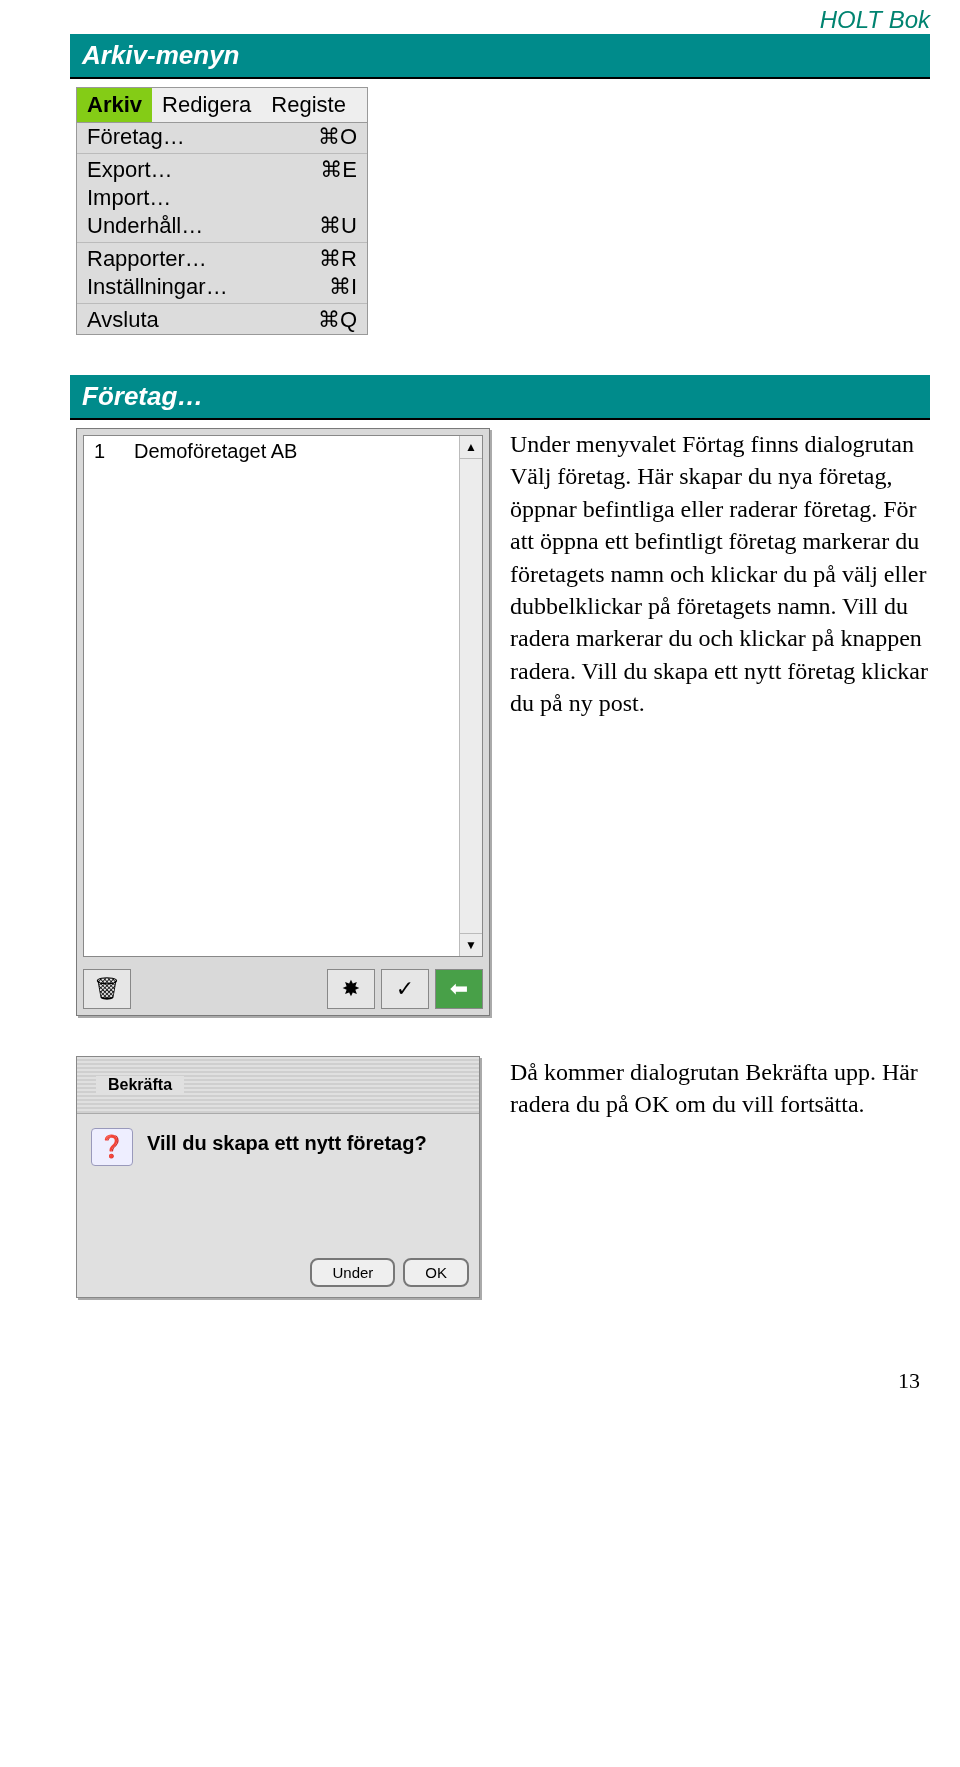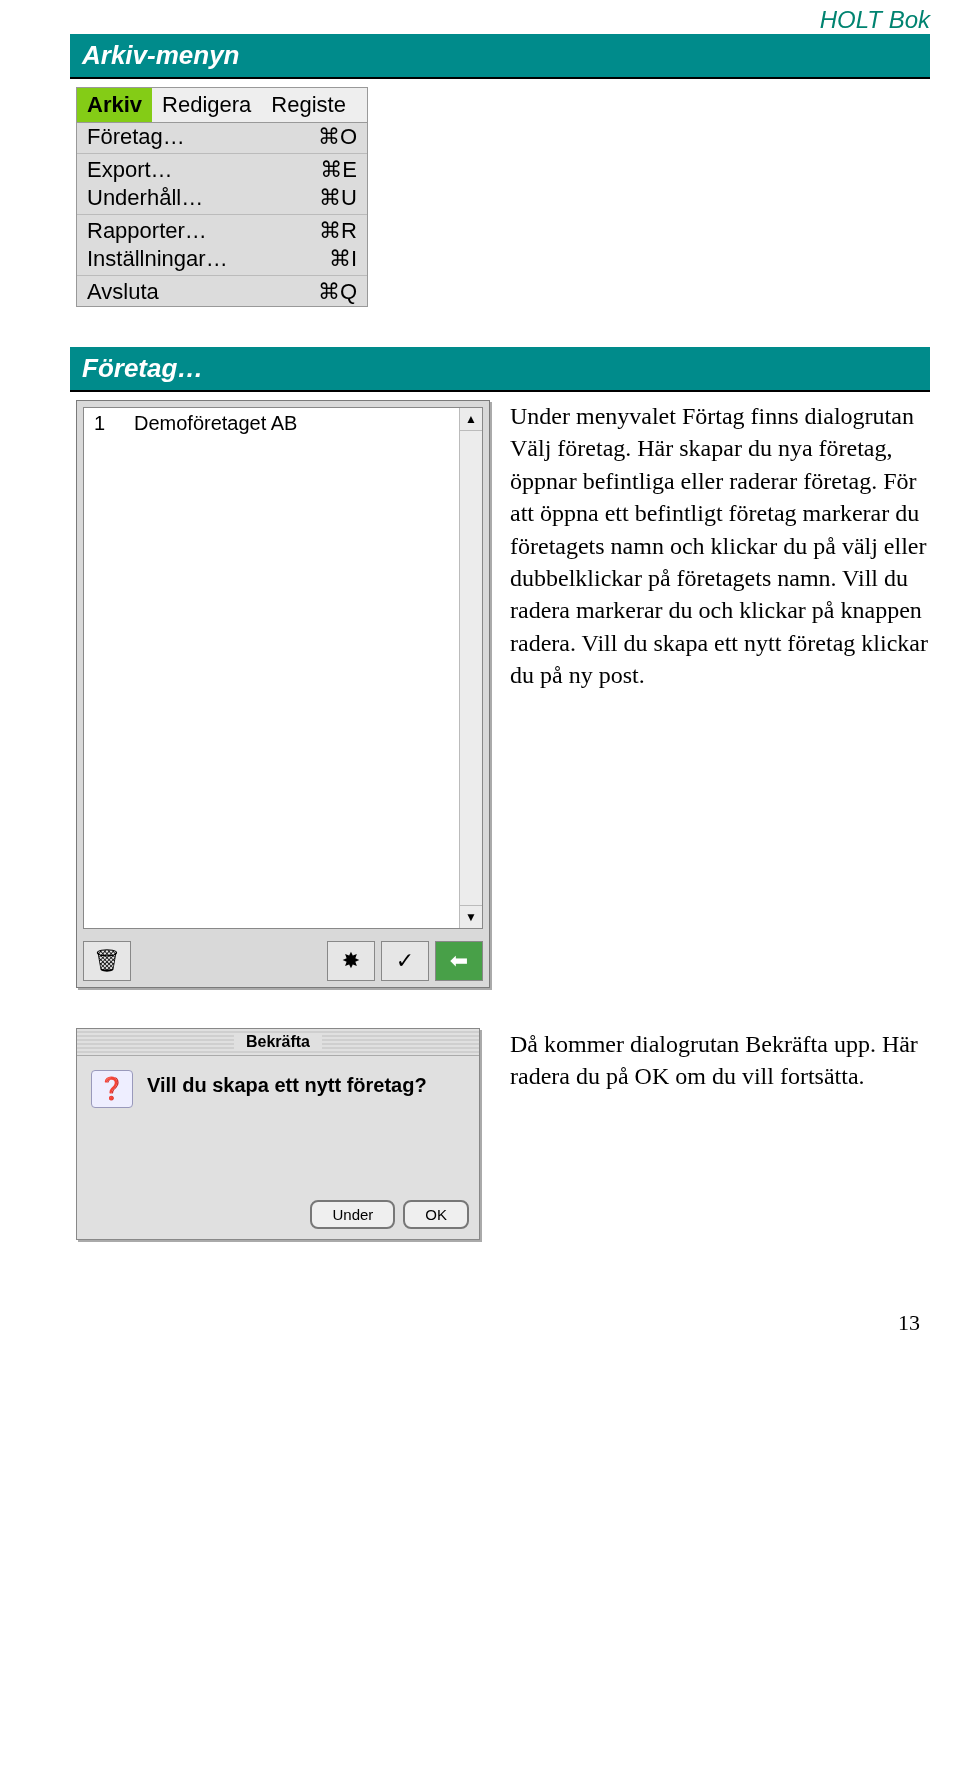--- a/index.html
+++ b/index.html
@@ -125,22 +125,22 @@
   .confirm{
     width:520px;
     margin:0 0 30px 76px;
     background:#e0e0e0;
     border:1px solid #888;
     box-shadow:2px 2px 0 #aaa;
     font-family:Geneva,Verdana,sans-serif;
   }
   .confirm .ttl{
     border-bottom:1px solid #aaa;
-    text-align:center;
-    padding:4px;
+    text-align:left;
+    padding:19px;
     font-weight:bold;
     background:repeating-linear-gradient(#e0e0e0,#e0e0e0 2px,#cfcfcf 2px,#cfcfcf 4px);
   }
   .confirm .ttl span{background:#e0e0e0;padding:0 12px;}
   .confirm .body{display:flex;gap:14px;padding:14px;min-height:110px;}
   .confirm .icon{
     width:40px;height:36px;background:#eef;border:1px solid #99b;border-radius:4px;display:flex;align-items:center;justify-content:center;font-size:22px;color:#558;
   }
   .confirm .q{font-weight:bold;font-size:20px;padding-top:4px;}
   .confirm .btns{display:flex;justify-content:flex-end;gap:8px;padding:6px 10px 10px;}
@@ -177,20 +177,24 @@
   </div>
   <div class="menu-body">
     <div class="m-row">
       <span>Företag…</span>
       <span>⌘O</span>
     </div>
     <div class="m-sep"></div>
     <div class="m-row">
       <span>Export…</span>
       <span>⌘E</span>
+    </div>
+    <div class="m-row">
+      <span>Import…</span>
+      <span></span>
     </div>
     <div class="m-row">
       <span>Underhåll…</span>
       <span>⌘U</span>
     </div>
     <div class="m-sep"></div>
     <div class="m-row">
       <span>Rapporter…</span>
       <span>⌘R</span>
     </div>

